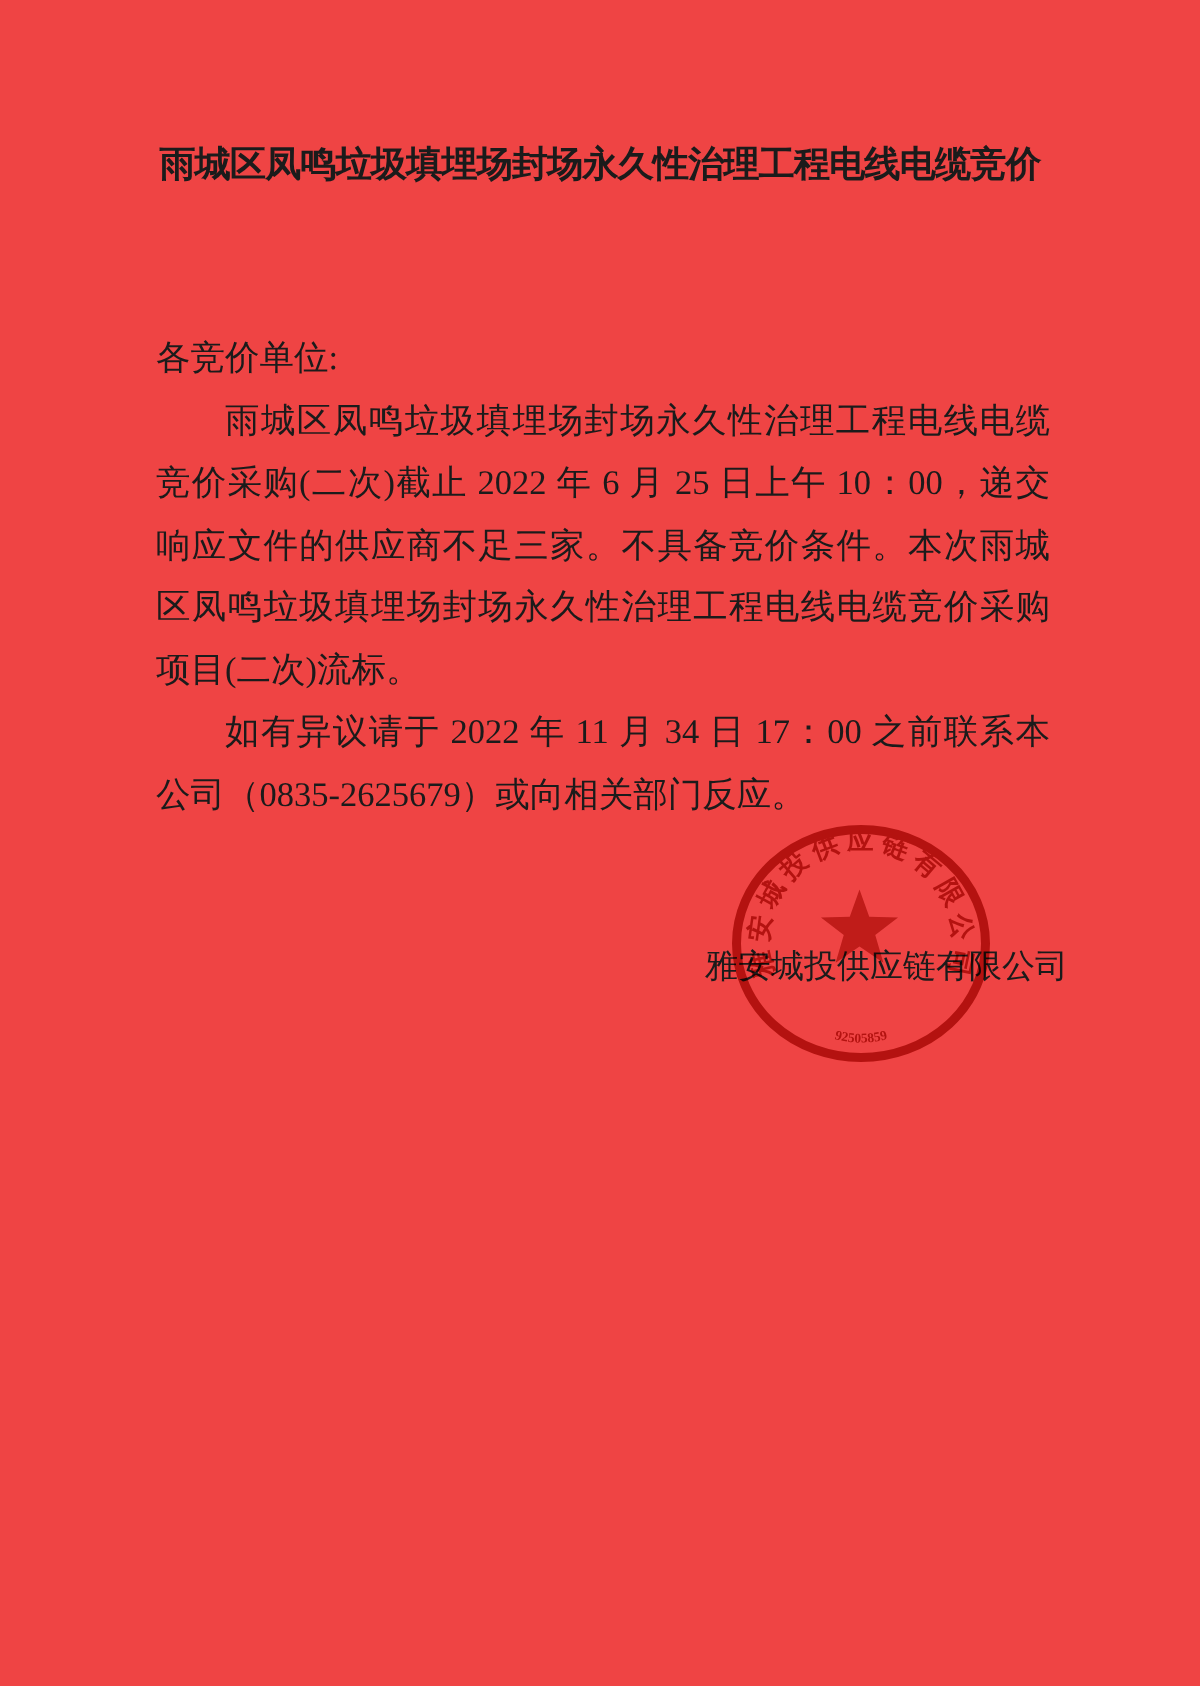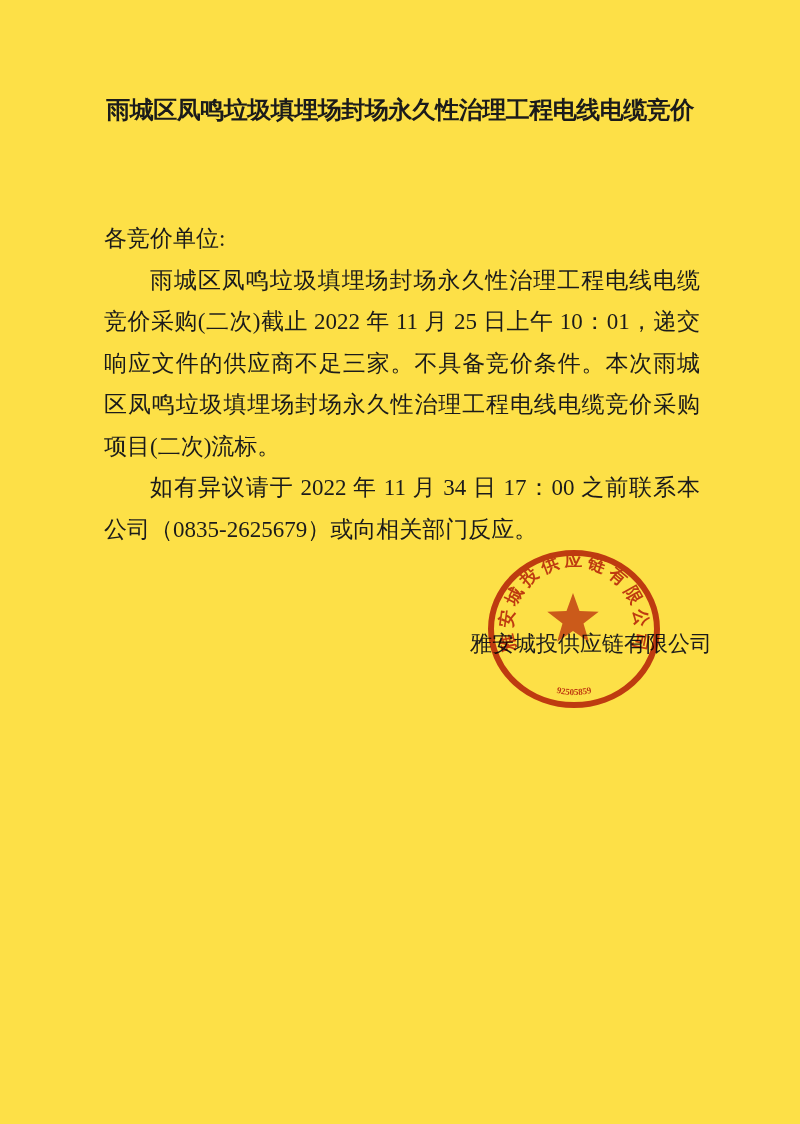--- a/index.html
+++ b/index.html
@@ -1,20 +1,20 @@
 <!DOCTYPE html>
 <html><head>
 <meta charset="utf-8">
 <style>
   html, body { margin: 0; padding: 0; background: #ffffff; }
   .page {
     position: relative;
     width: 800px;
     height: 1124px;
-    background: #fde047;
+    background: #ef4444;
     overflow: hidden;
     font-family: "Liberation Serif", serif;
     color: #1b1b1b;
   }
   .title {
     position: absolute;
     top: 86px;
     left: 0;
     width: 800px;
     margin: 0;
@@ -68,21 +68,21 @@
 <body>
 
 <div class="page">
 
   <h1 class="title">
     <span class="title-line">雨城区凤鸣垃圾填埋场封场永久性治理工程电线电缆竞价</span>
   </h1>
 
   <div class="body-text">
     <p>各竞价单位:</p>
-    <p class="indent">雨城区凤鸣垃圾填埋场封场永久性治理工程电线电缆竞价采购(二次)截止 2022 年 11 月 25 日上午 10：01，递交响应文件的供应商不足三家。不具备竞价条件。本次雨城区凤鸣垃圾填埋场封场永久性治理工程电线电缆竞价采购项目(二次)流标。</p>
+    <p class="indent">雨城区凤鸣垃圾填埋场封场永久性治理工程电线电缆竞价采购(二次)截止 2022 年 6 月 25 日上午 10：00，递交响应文件的供应商不足三家。不具备竞价条件。本次雨城区凤鸣垃圾填埋场封场永久性治理工程电线电缆竞价采购项目(二次)流标。</p>
     <p class="indent">如有异议请于 2022 年 11 月 34 日 17：00 之前联系本公司（0835-2625679）或向相关部门反应。</p>
   </div>
 
   <div class="sig-company">雅安城投供应链有限公司</div>
 
   <svg class="seal" width="190" height="170" viewBox="0 0 190 170" aria-hidden="true">
     <defs>
       <path id="seal-arc-top" d="M 33 107 A 62 62 0 1 1 149 107" fill="none"></path>
       <path id="seal-arc-bottom" d="M 37 124 A 66 66 0 0 0 145 124" fill="none"></path>
     </defs>

